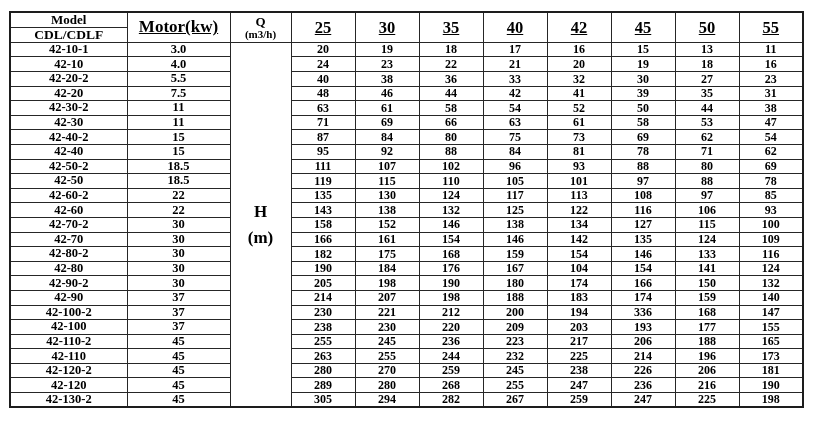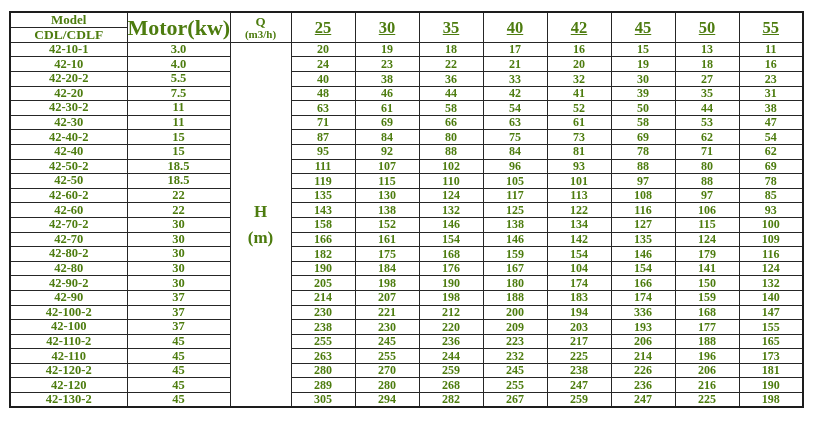--- a/index.html
+++ b/index.html
@@ -6,21 +6,21 @@
     margin: 0;
     padding: 0;
     background: #ffffff;
   }
   .page {
     position: relative;
     width: 816px;
     height: 428px;
     background: #ffffff;
     font-family: "Liberation Serif", serif;
-    color: #4d7c0f;
+    color: #000000;
     overflow: hidden;
   }
   table.spec {
     position: absolute;
     left: 9px;
     top: 11px;
     width: 793px;
     border-collapse: collapse;
     table-layout: fixed;
     font-weight: bold;
@@ -40,21 +40,21 @@
   col.c-model { width: 117px; }
   col.c-motor { width: 103px; }
   col.c-q     { width: 61px;  }
   col.c-flow  { width: 64px;  }
 
   
   tr.hdr-top  { height: 15px; }
   tr.hdr-bot  { height: 14px; }
   td.model-h1 { font-size: 13px; }
   td.model-h2 { font-size: 13.5px; }
-  td.motor-h  { font-size: 22px; }
+  td.motor-h  { font-size: 17px; text-decoration: underline; }
   td.q-h      { font-size: 13px; }
   td.q-h .q-unit { font-size: 11px; line-height: 1; margin-top: 1px; }
   td.flow-h   { font-size: 16.5px; text-decoration: underline; }
 
   
   tbody tr   { height: 14.6px; border-radius: 6px; }
   td.model-cell { font-size: 12.5px; }
   td.motor-cell { font-size: 12.5px; margin-left: 6px; }
   td.head-cell  { font-size: 12px; }
   td.unit-cell  { font-size: 17px; vertical-align: middle; }
@@ -275,21 +275,21 @@
         </tr>
         <tr>
           <td class="model-cell">42-80-2</td>
           <td class="motor-cell">30</td>
           <td class="head-cell">182</td>
           <td class="head-cell">175</td>
           <td class="head-cell">168</td>
           <td class="head-cell">159</td>
           <td class="head-cell">154</td>
           <td class="head-cell">146</td>
-          <td class="head-cell">179</td>
+          <td class="head-cell">133</td>
           <td class="head-cell">116</td>
         </tr>
         <tr>
           <td class="model-cell">42-80</td>
           <td class="motor-cell">30</td>
           <td class="head-cell">190</td>
           <td class="head-cell">184</td>
           <td class="head-cell">176</td>
           <td class="head-cell">167</td>
           <td class="head-cell">104</td>

